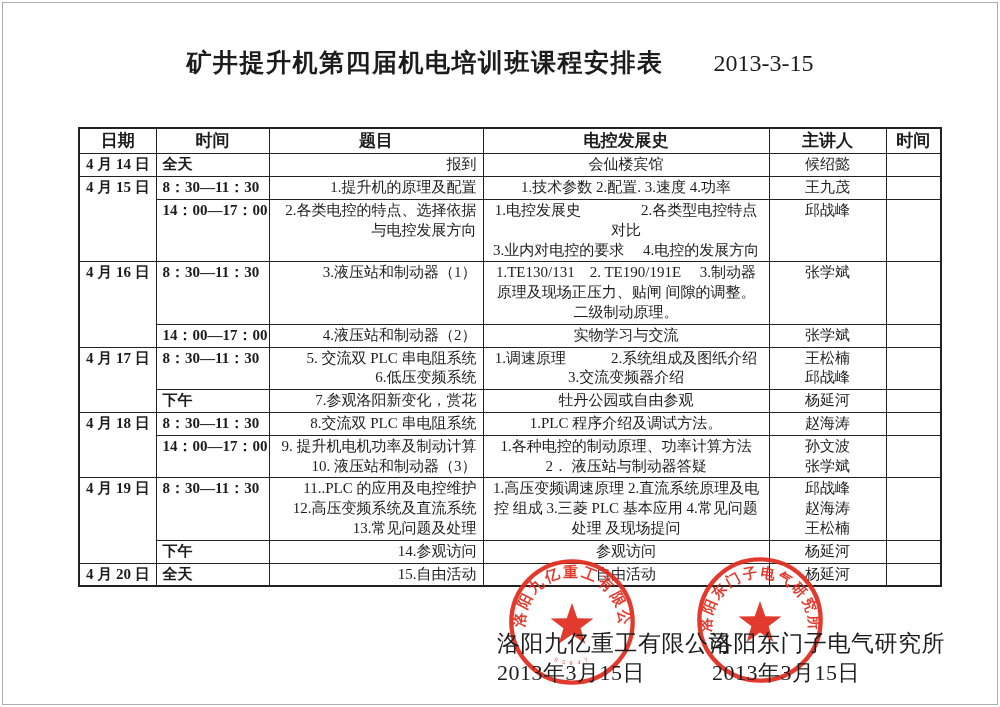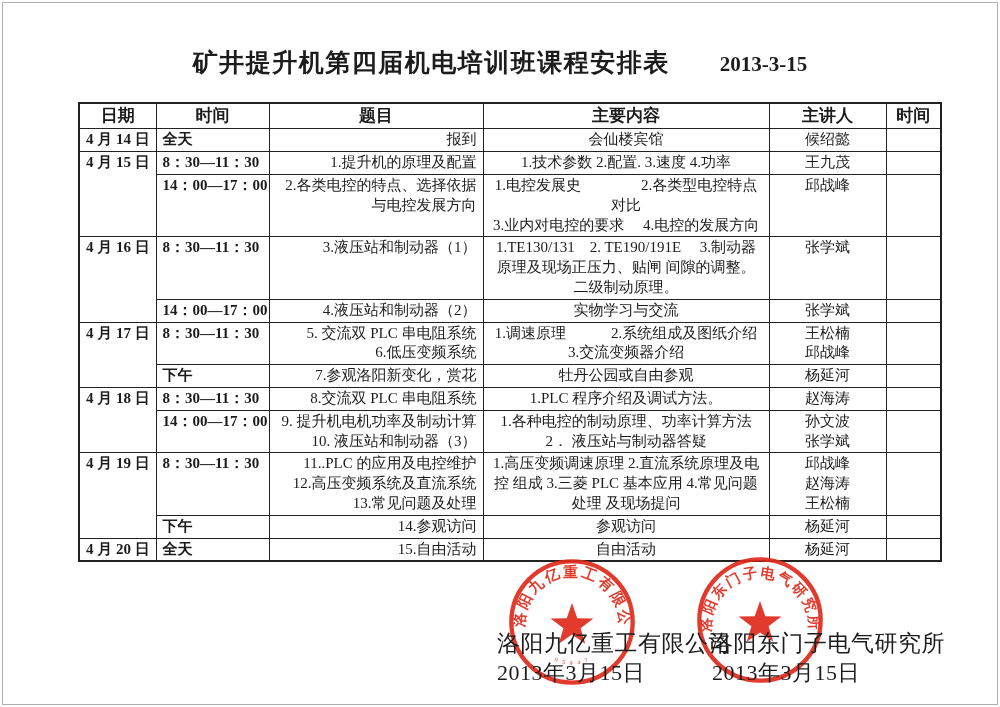--- a/index.html
+++ b/index.html
@@ -14,25 +14,25 @@
   }
   
   .title-row{
     position:absolute;top:46px;left:0;width:100%;
     display:flex;justify-content:center;align-items:baseline;gap:50px;
   }
   .doc-title{
     font-size:25px;font-weight:bold;letter-spacing:1.5px;white-space:nowrap;
   }
   .doc-date{
-    font-size:21px;font-weight:bold;white-space:nowrap;
+    font-size:24px;font-weight:normal;white-space:nowrap;
   }
   
   table.schedule{
-    position:absolute;left:78px;top:102px;width:862px;
+    position:absolute;left:78px;top:127px;width:862px;
     border-collapse:collapse;table-layout:fixed;
     font-size:15px;line-height:1.32;
   }
   table.schedule td,table.schedule th{
     border:1px solid #222;padding:1px 6px;vertical-align:top;
     overflow:hidden;
   }
   table.schedule{border:2px solid #222;}
   th.hdr{font-weight:bold;font-size:17px;text-align:center;padding:5px 2px;height:20px;vertical-align:middle;}
   td.c-date{font-weight:bold;text-align:right;white-space:nowrap;}
@@ -63,21 +63,21 @@
       <col style="width:214px">
     <col style="width:286px">
       <col style="width:117px">
       <col style="width:55px">
   </colgroup>
   <tbody>
       <tr>
     <th class="hdr">日期</th>
     <th class="hdr">时间</th>
     <th class="hdr">题目</th>
-    <th class="hdr">主要内容</th>
+    <th class="hdr">电控发展史</th>
     <th class="hdr">主讲人</th>
     <th class="hdr">时间</th>
   </tr>
   <tr>
     <td class="c-date">4 月 14 日</td>
     <td class="c-time">全天</td>
     <td class="c-topic">报到</td>
     <td class="c-content">会仙楼宾馆</td>
     <td class="c-speaker">候绍懿</td>
     <td class="c-note"></td>

